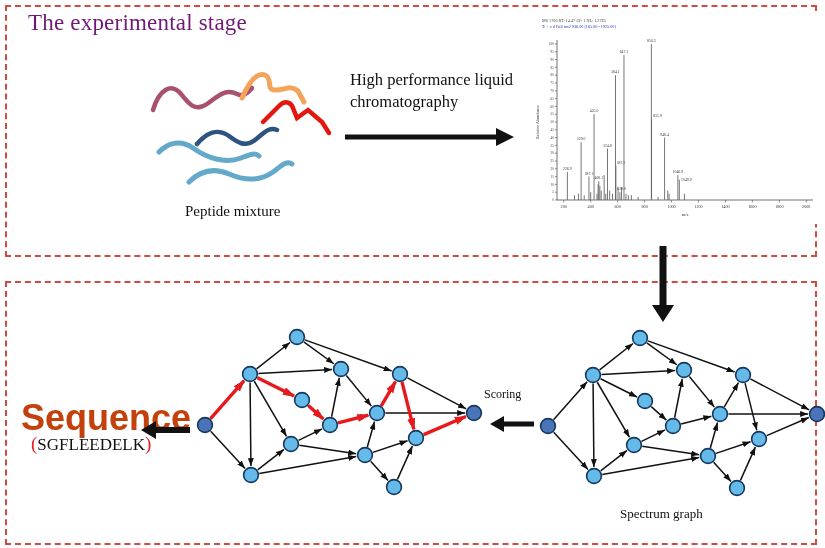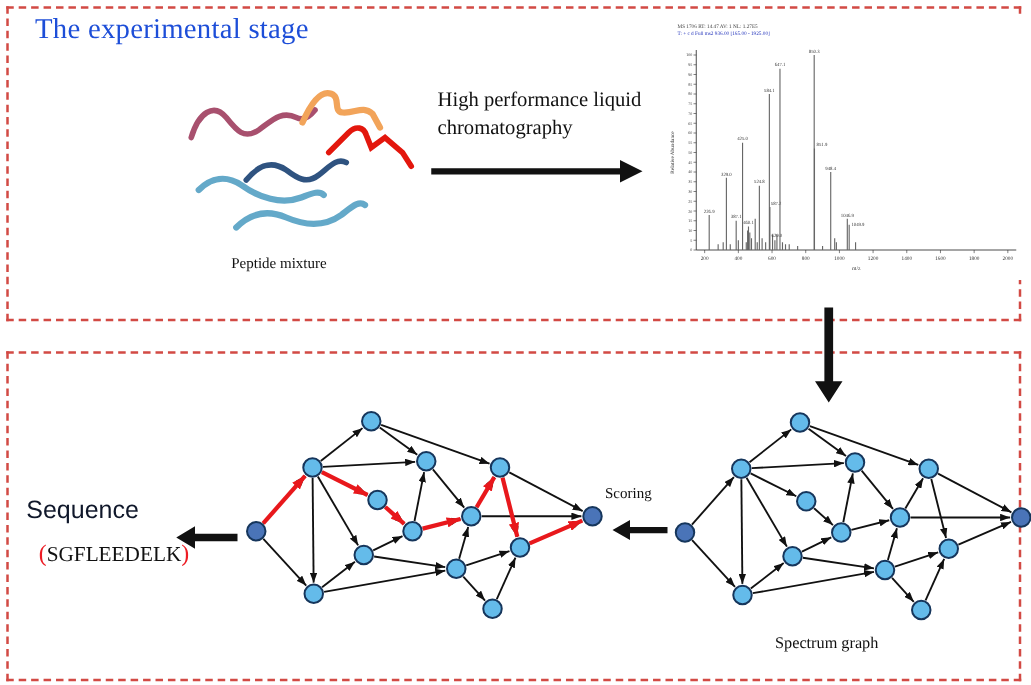--- a/index.html
+++ b/index.html
@@ -1,23 +1,23 @@
 <!DOCTYPE html>
 <html><head>
 <meta charset="utf-8">
 <style>
   html,body{margin:0;padding:0;background:#fff;}
   .canvas{position:relative;width:825px;height:548px;background:#ffffff;overflow:hidden;
           font-family:"Liberation Serif",serif;}
   .stage-box{position:absolute;border:2px dashed #d24a44;background:transparent;}
-  .stage-title{position:absolute;color:#1d4ed8;font-size:23px;letter-spacing:.2px;}
+  .stage-title{position:absolute;color:#701a75;font-size:23px;letter-spacing:.2px;}
   .lbl{position:absolute;color:#111;}
   .abs{position:absolute;}
   svg text{font-family:"Liberation Serif",serif;}
-  .seq-label{position:absolute;font-family:"Liberation Sans",sans-serif;font-size:20px;color:#0f172a;}
+  .seq-label{position:absolute;font-family:"Liberation Sans",sans-serif;font-size:36px;color:#c2410c;font-weight:bold;}
   .seq-value{position:absolute;font-size:17px;color:#111;}
   .seq-value .paren{color:#ed1c24;font-size:19px;}
 </style>
 </head>
 <body>
 
 <div class="canvas">
 
   <div class="stage-box" style="left:5px;top:5px;width:808px;height:248px;"></div>
   <div class="stage-box" style="left:5px;top:281px;width:808px;height:260px;"></div>
@@ -28,21 +28,21 @@
     <g fill="none" stroke-linecap="round">
       <path stroke="#a8506e" stroke-width="4.5" d="M8,50 C14,30 26,22 36,34 C44,44 50,52 62,44 C72,37 80,28 92,34 C98,37 103,33 107,28"></path>
       <path stroke="#f2a45a" stroke-width="5" d="M97,38 C104,22 112,12 120,15 C128,18 121,29 129,30 C139,31 145,24 153,31 L159,42"></path>
       <path stroke="#e3170d" stroke-width="4.5" d="M118,62 L134,46 C140,40 146,42 148,48 L152,58 L163,50 L177,62 L184,73"></path>
       <path stroke="#2f5380" stroke-width="4.5" d="M52,84 C62,72 72,68 84,76 C92,82 100,88 110,80 C118,74 124,66 132,70"></path>
       <path stroke="#64a9c9" stroke-width="5" d="M14,92 C24,82 36,80 48,88 C62,98 80,104 96,98 C104,95 110,92 114,96"></path>
       <path stroke="#64a9c9" stroke-width="5" d="M44,122 C56,110 70,108 84,114 C98,120 114,122 128,112 C136,106 142,100 147,104"></path>
     </g>
   </svg>
 
-  <div class="lbl" style="left:185px;top:203px;font-size:12px;">Peptide mixture</div>
+  <div class="lbl" style="left:185px;top:203px;font-size:15px;">Peptide mixture</div>
 
   <div class="lbl" style="left:350px;top:69px;width:186px;font-size:16.5px;line-height:1.35;">High performance liquid chromatography</div>
   <svg class="abs" style="left:340px;top:124px;" width="180" height="26" viewBox="0 0 180 26">
     <polygon fill="#111" points="5,10.5 156,10.5 156,4 174,13 156,22 156,15.5 5,15.5"></polygon>
   </svg>
 
   <svg class="abs" id="spectrum-svg" style="left:531px;top:12px;" width="290" height="212" viewBox="0 0 290 212">
       <rect x="0" y="0" width="290" height="212" fill="#ffffff"></rect>
       <text x="11" y="10" font-size="4.2" fill="#444">MS 1706  RT: 14.47  AV: 1  NL: 1.27E5</text>
       <text x="11" y="16" font-size="4.2" fill="#2233bb">T: + c d Full ms2 936.00 [165.00 - 1925.00]</text>

